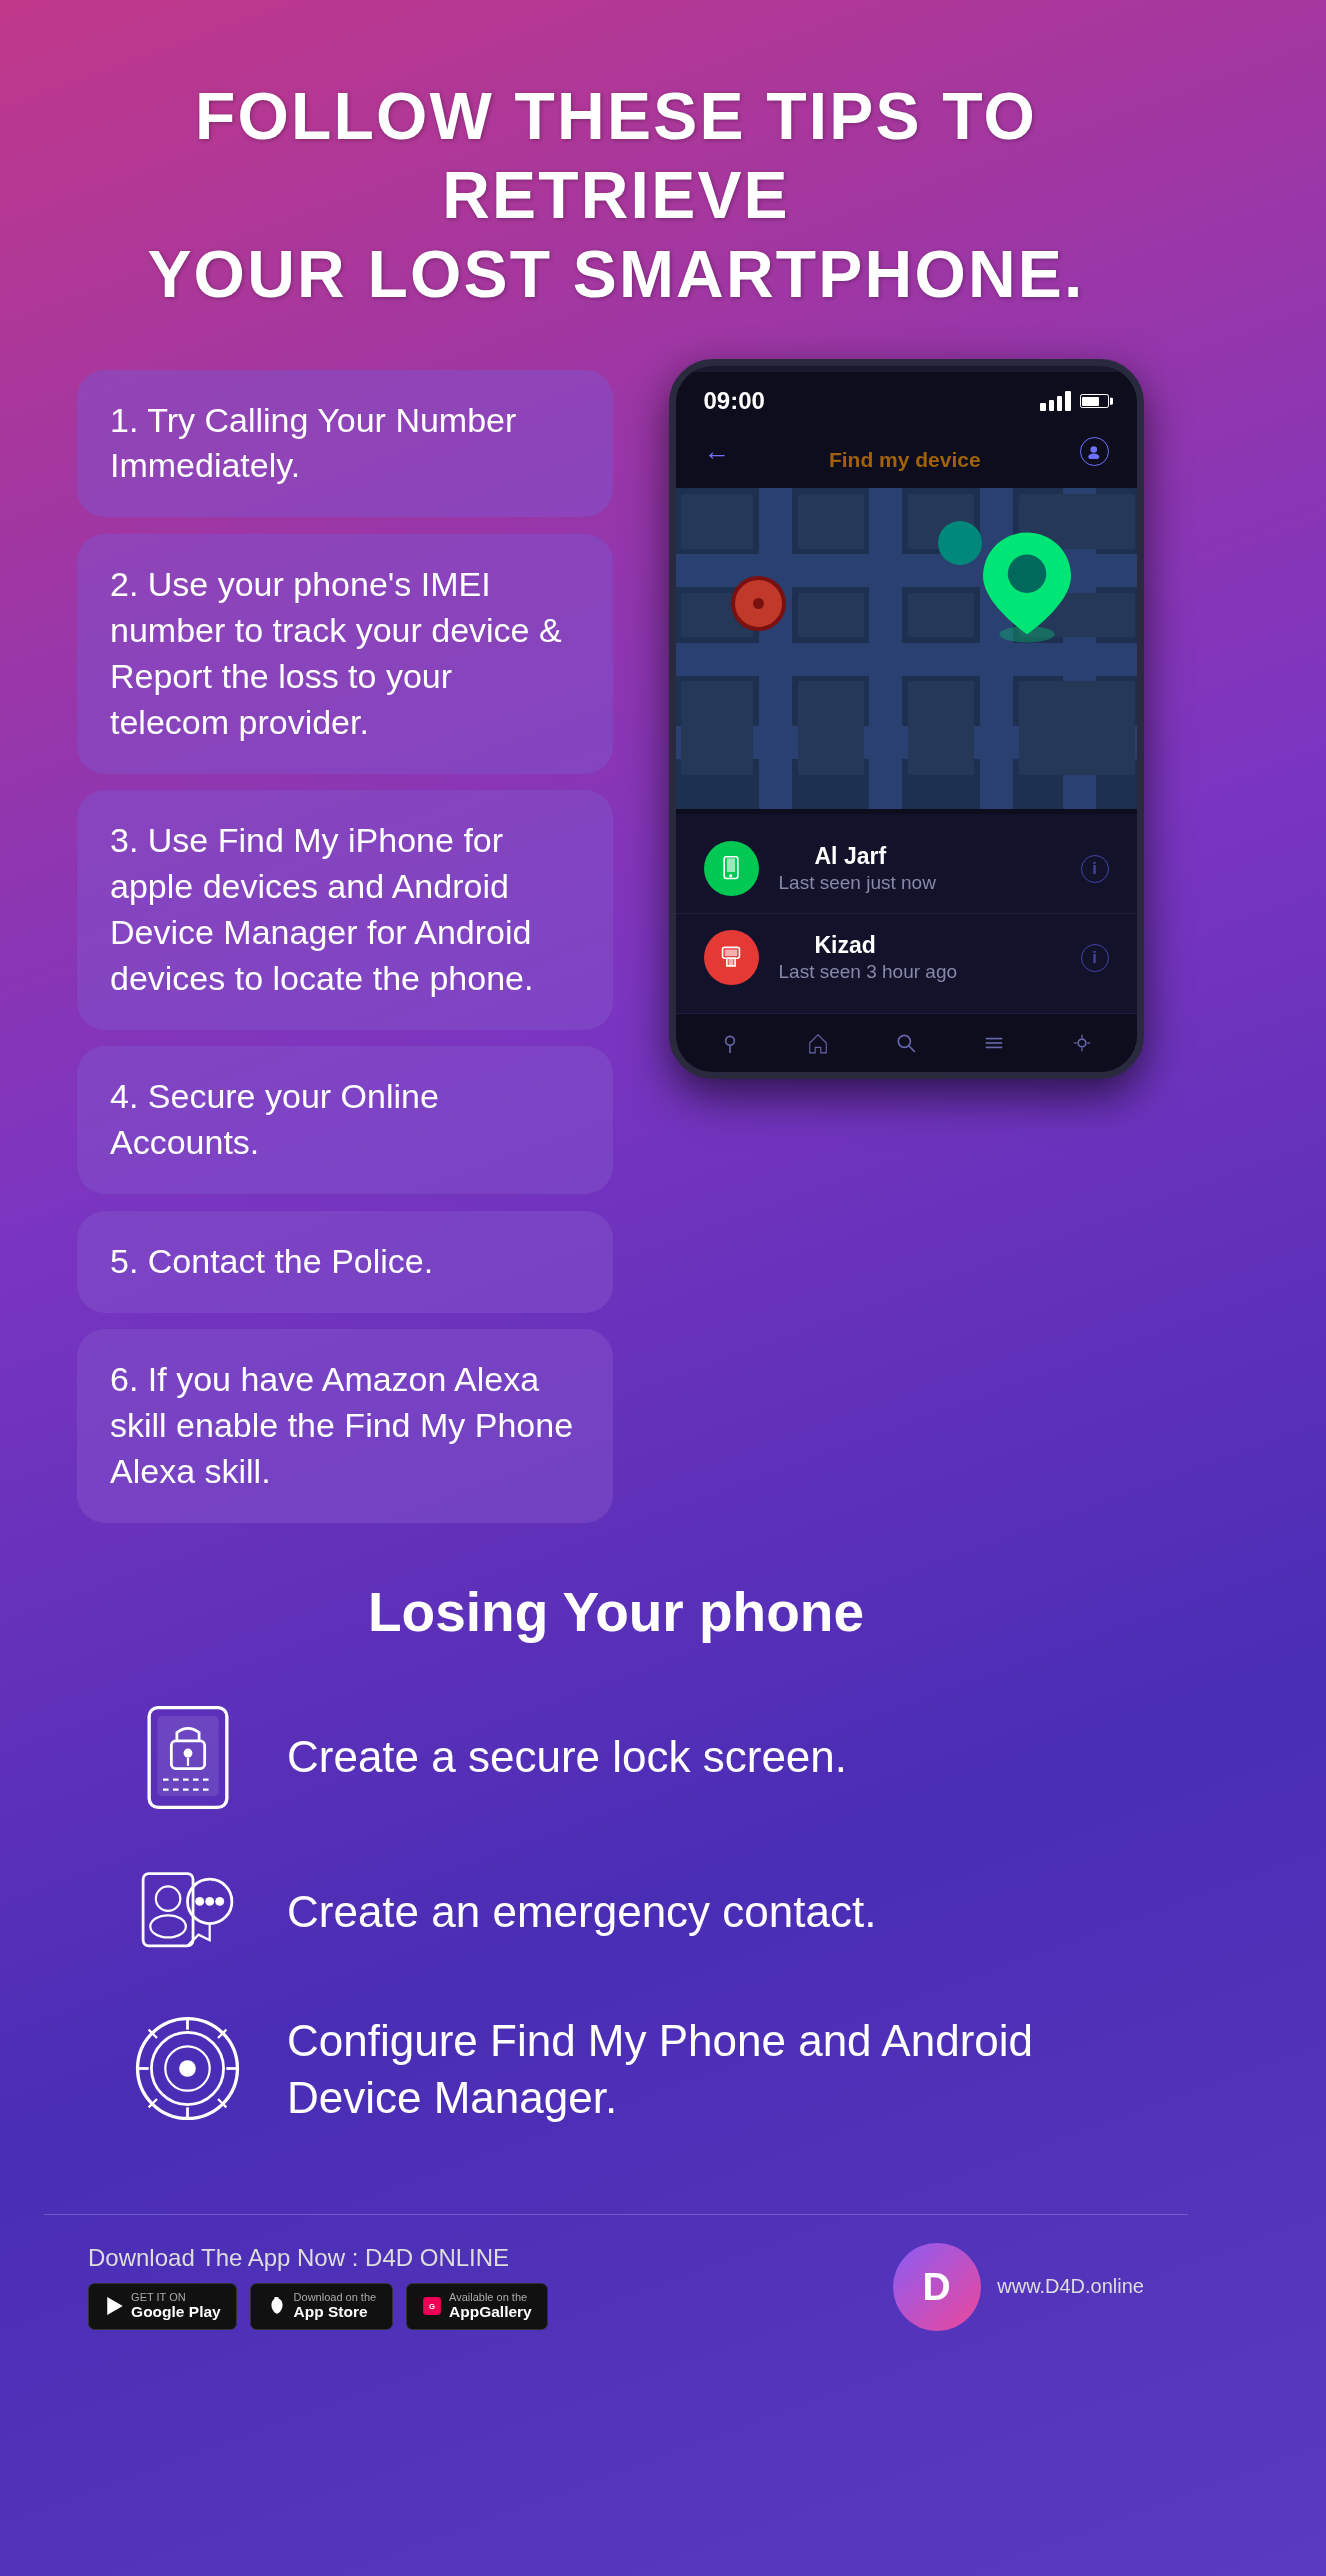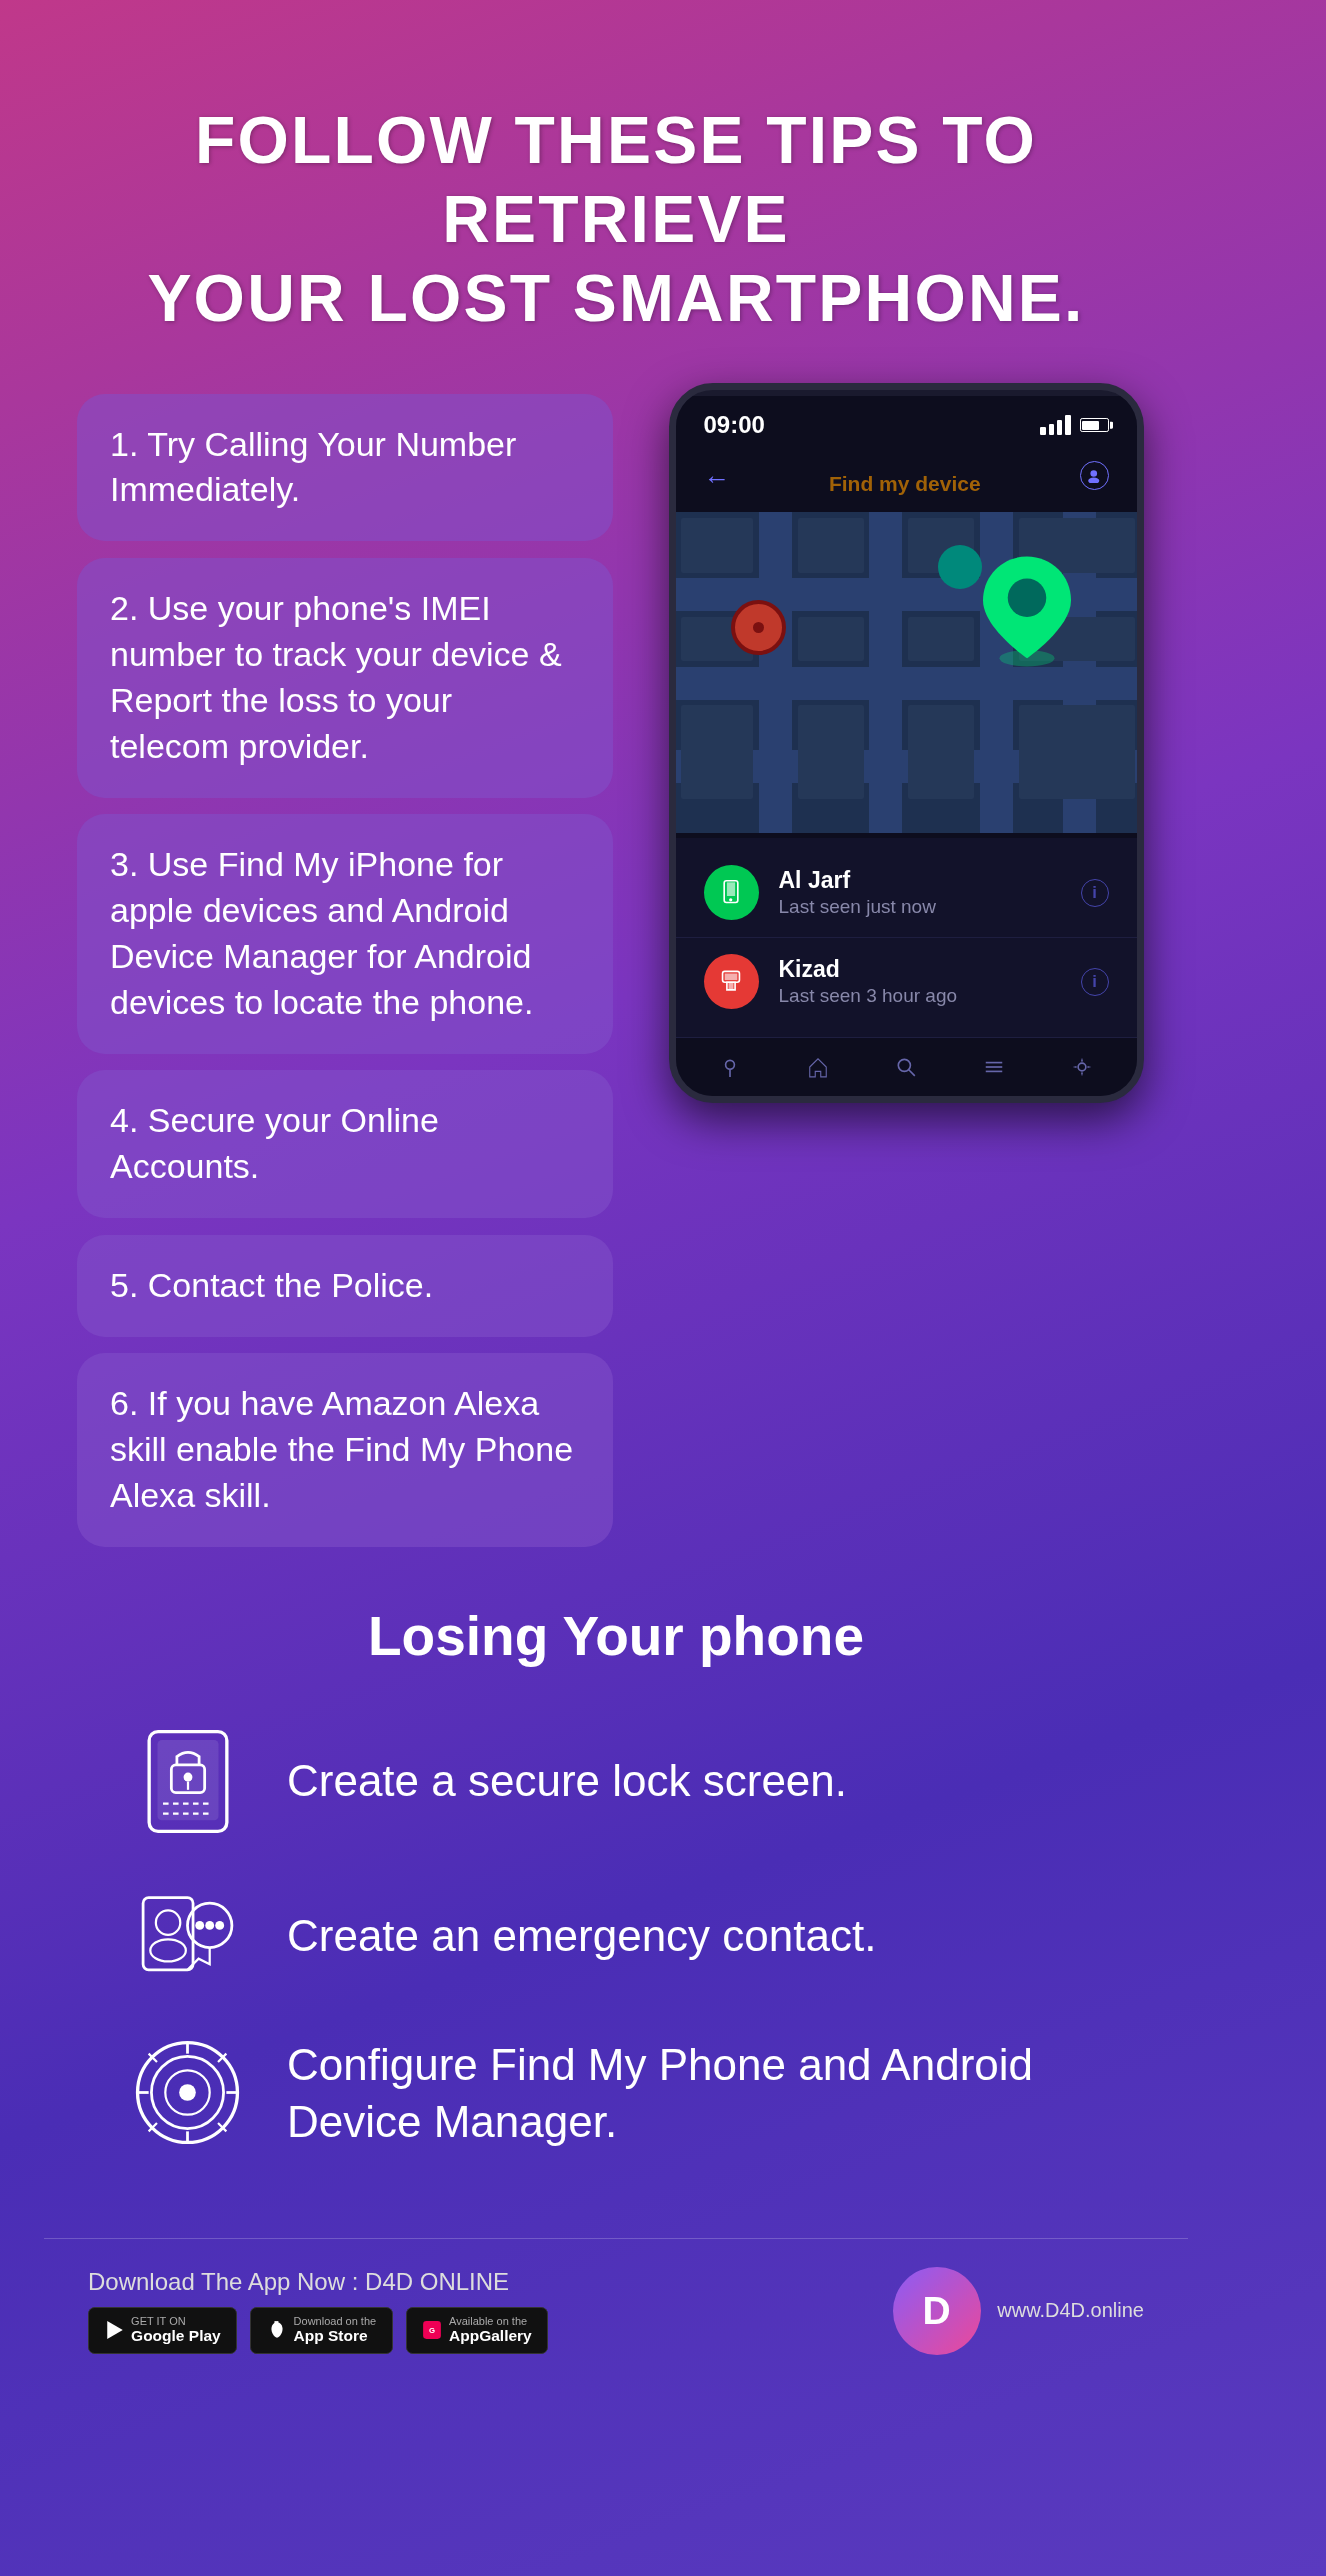--- a/index.html
+++ b/index.html
@@ -8,21 +8,21 @@
       width: 1327px;
       min-height: 2576px;
       background: linear-gradient(160deg, #c0388a 0%, #7b35c0 40%, #4a2db5 70%, #5a3abf 100%);
       font-family: 'Arial', sans-serif;
       color: #fff;
       overflow-x: hidden;
     }
 
     .main-container {
       width: 1232px;
-      padding: 68px 44px 33px 44px;
+      padding: 44px 44px 33px 44px;
     }
 
     
     .header {
       text-align: center;
       padding: 33px 55px 44px 55px;
     }
 
     .header-title {
       font-size: 66px;
@@ -288,20 +288,21 @@
     }
 
     .device-info {
       flex: 1;
     }
 
     .device-name {
       font-size: 23px;
       font-weight: 700;
       color: #fff;
+      margin-left: 36px;
     }
 
     .device-status {
       font-size: 19px;
       color: #8888aa;
       margin-top: 2.2px;
     }
 
     .info-btn {
       width: 28px;

